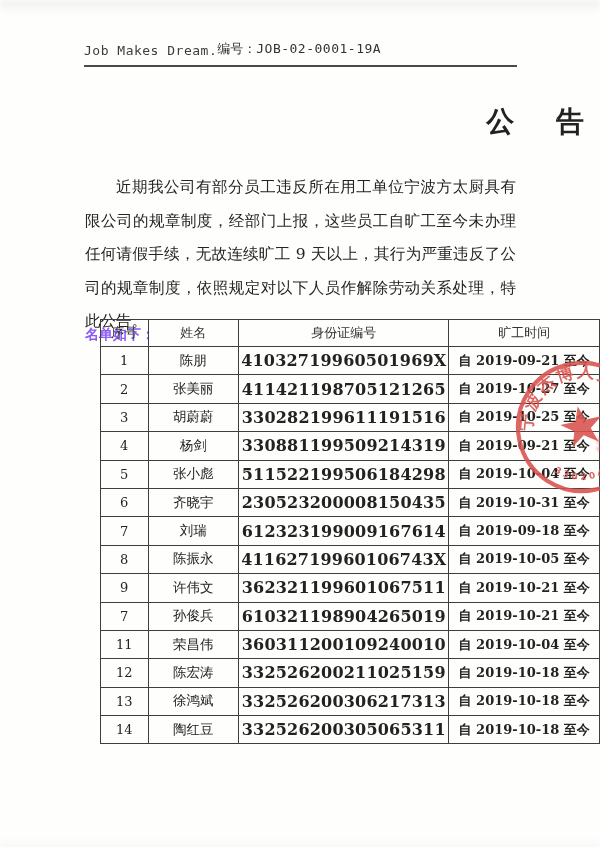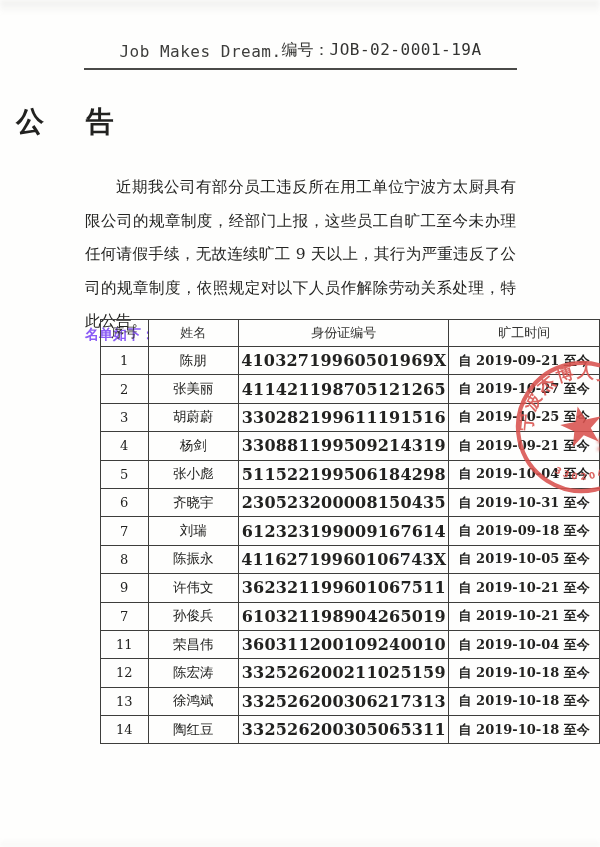--- a/index.html
+++ b/index.html
@@ -18,40 +18,40 @@
     filter:blur(2px);
   }
   .scan-noise-bottom{
     position:absolute;left:0;bottom:0;width:600px;height:8px;
     background:linear-gradient(0deg,rgba(190,190,185,0.12),rgba(255,255,255,0));
     filter:blur(2px);
   }
 
   .doc-header{
     position:absolute;left:84px;top:40px;width:433px;
-    display:flex;justify-content:center;align-items:flex-end;
+    display:flex;justify-content:flex-start;align-items:flex-end;
     border-bottom:2px solid #4a4a48;
     padding-bottom:7px;
-    font-size:16px;
+    font-size:13px;
   }
   .doc-header .left{
     font-family:"DejaVu Sans Mono","Liberation Mono",monospace;
     color:#3d3d3b;letter-spacing:0.5px;
   }
   .doc-header .right{
     color:#333331;
   }
   .doc-header .right .code{
     font-family:"DejaVu Sans Mono","Liberation Mono",monospace;
     letter-spacing:0.5px;
   }
 
   .doc-title{
     position:absolute;left:0;top:103px;width:600px;
-    text-align:left;
+    text-align:right;
     font-size:28px;font-weight:bold;
     letter-spacing:16px;text-indent:16px;
     color:#222220;
   }
 
   .doc-paragraph{
     position:absolute;left:85px;top:171px;width:431px;
     font-size:15.5px;line-height:33.5px;
     text-align:justify;text-indent:2em;
     color:#242422;

